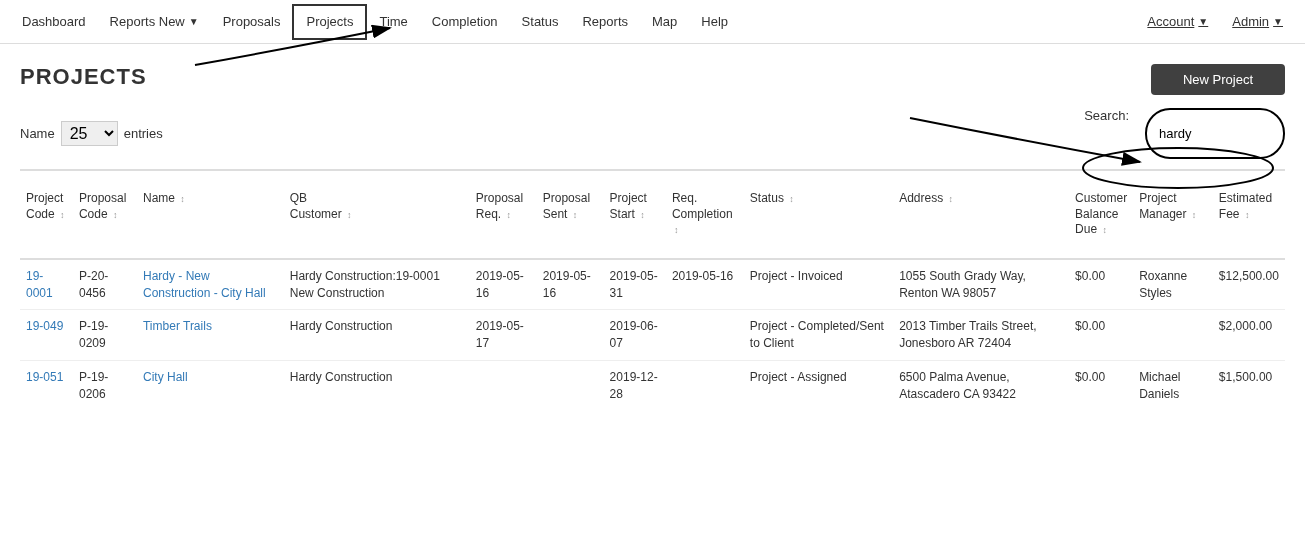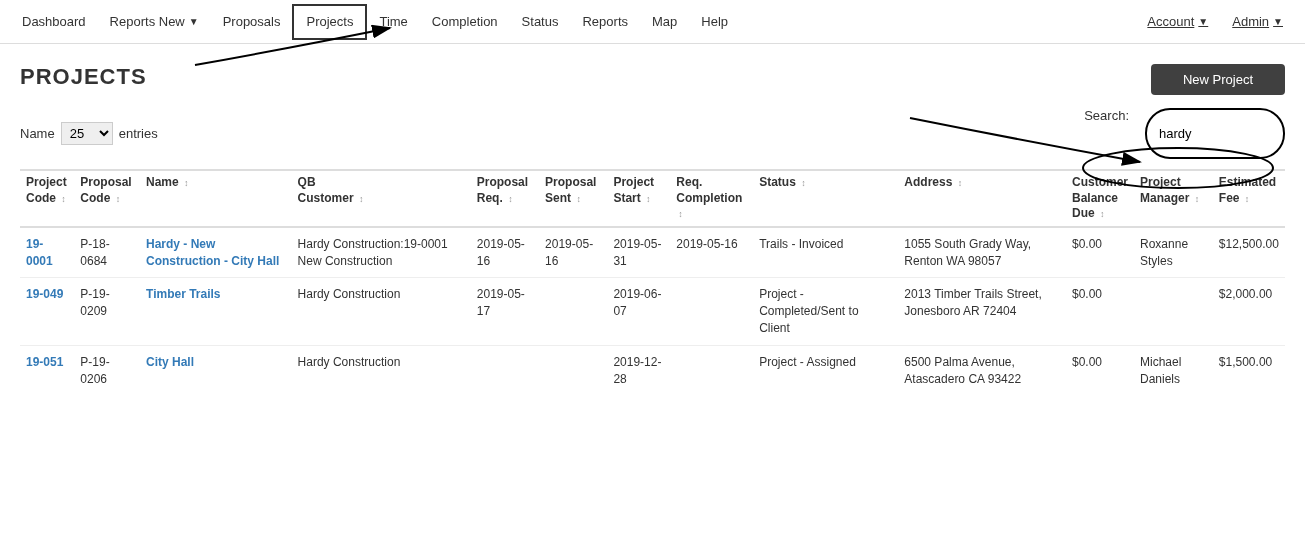--- a/index.html
+++ b/index.html
@@ -60,21 +60,21 @@
     .table-controls {
       display: flex;
       justify-content: space-between;
       align-items: center;
       margin-bottom: 10px;
     }
     .show-entries { display: flex; align-items: center; gap: 6px; }
     .show-entries select {
       border: 1px solid #ccc;
       padding: 2px 4px;
-      font-size: 13px;
+      font-size: 16px;
     }
     .search-area { display: flex; gap: 16px; margin-left: 18px; }
     .search-area label { font-size: 13px; }
     .search-input {
       border: 2px solid #000;
       border-radius: 20px;
       padding: 3px 10px;
       font-size: 13px;
       width: 160px;
     }
@@ -84,37 +84,37 @@
     table {
       width: 100%;
       border-collapse: collapse;
       font-size: 12px;
     }
     thead tr {
       border-top: 2px solid #ddd;
       border-bottom: 2px solid #ddd;
     }
     th {
-      padding: 4px 6px;
+      padding: 20px 6px;
       text-align: left;
-      font-weight: bold;
+      font-weight: normal;
       color: #333;
       white-space: normal;
       vertical-align: top;
       line-height: 1.3;
     }
     th .sort-icon { font-size: 9px; color: #999; margin-left: 2px; }
     td {
       padding: 8px 6px;
       vertical-align: top;
       border-bottom: 1px solid #eee;
       line-height: 1.4;
     }
     tr:last-child td { border-bottom: none; }
-    .link { color: #337ab7; cursor: pointer; text-decoration: none; font-weight: bold; }
+    .link { color: #337ab7; cursor: pointer; text-decoration: none; }
     .page-wrapper { position: relative; width: 1305px; min-height: 535px; }
 
     
     .arrow-svg {
       position: absolute;
       top: 0; left: 0;
       width: 1305px;
       height: 535px;
       pointer-events: none;
       z-index: 10;
@@ -203,30 +203,30 @@
             <th>Customer<br>Balance<br>Due <span class="sort-icon">↕</span></th>
             <th>Project<br>Manager <span class="sort-icon">↕</span></th>
             <th>Estimated<br>Fee <span class="sort-icon">↕</span></th>
           </tr>
         </thead>
         <tbody id="table-body">
         <tr>
       <td>
         <a class="link">19-0001</a>
       </td>
-      <td>P-18-0684</td>
+      <td>P-20-0456</td>
       <td>
         <a class="link">Hardy - New Construction - City Hall</a>
       </td>
       <td>Hardy Construction:19-0001 New Construction</td>
       <td>2019-05-16</td>
       <td>2019-05-16</td>
       <td>2019-05-31</td>
       <td>2019-05-16</td>
-      <td>Trails - Invoiced</td>
+      <td>Project - Invoiced</td>
       <td>1055 South Grady Way, Renton WA 98057</td>
       <td>$0.00</td>
       <td>Roxanne Styles</td>
       <td>$12,500.00</td>
     </tr>
             <tr>
       <td>
         <a class="link">19-049</a>
       </td>
       <td>P-19-0209</td>

